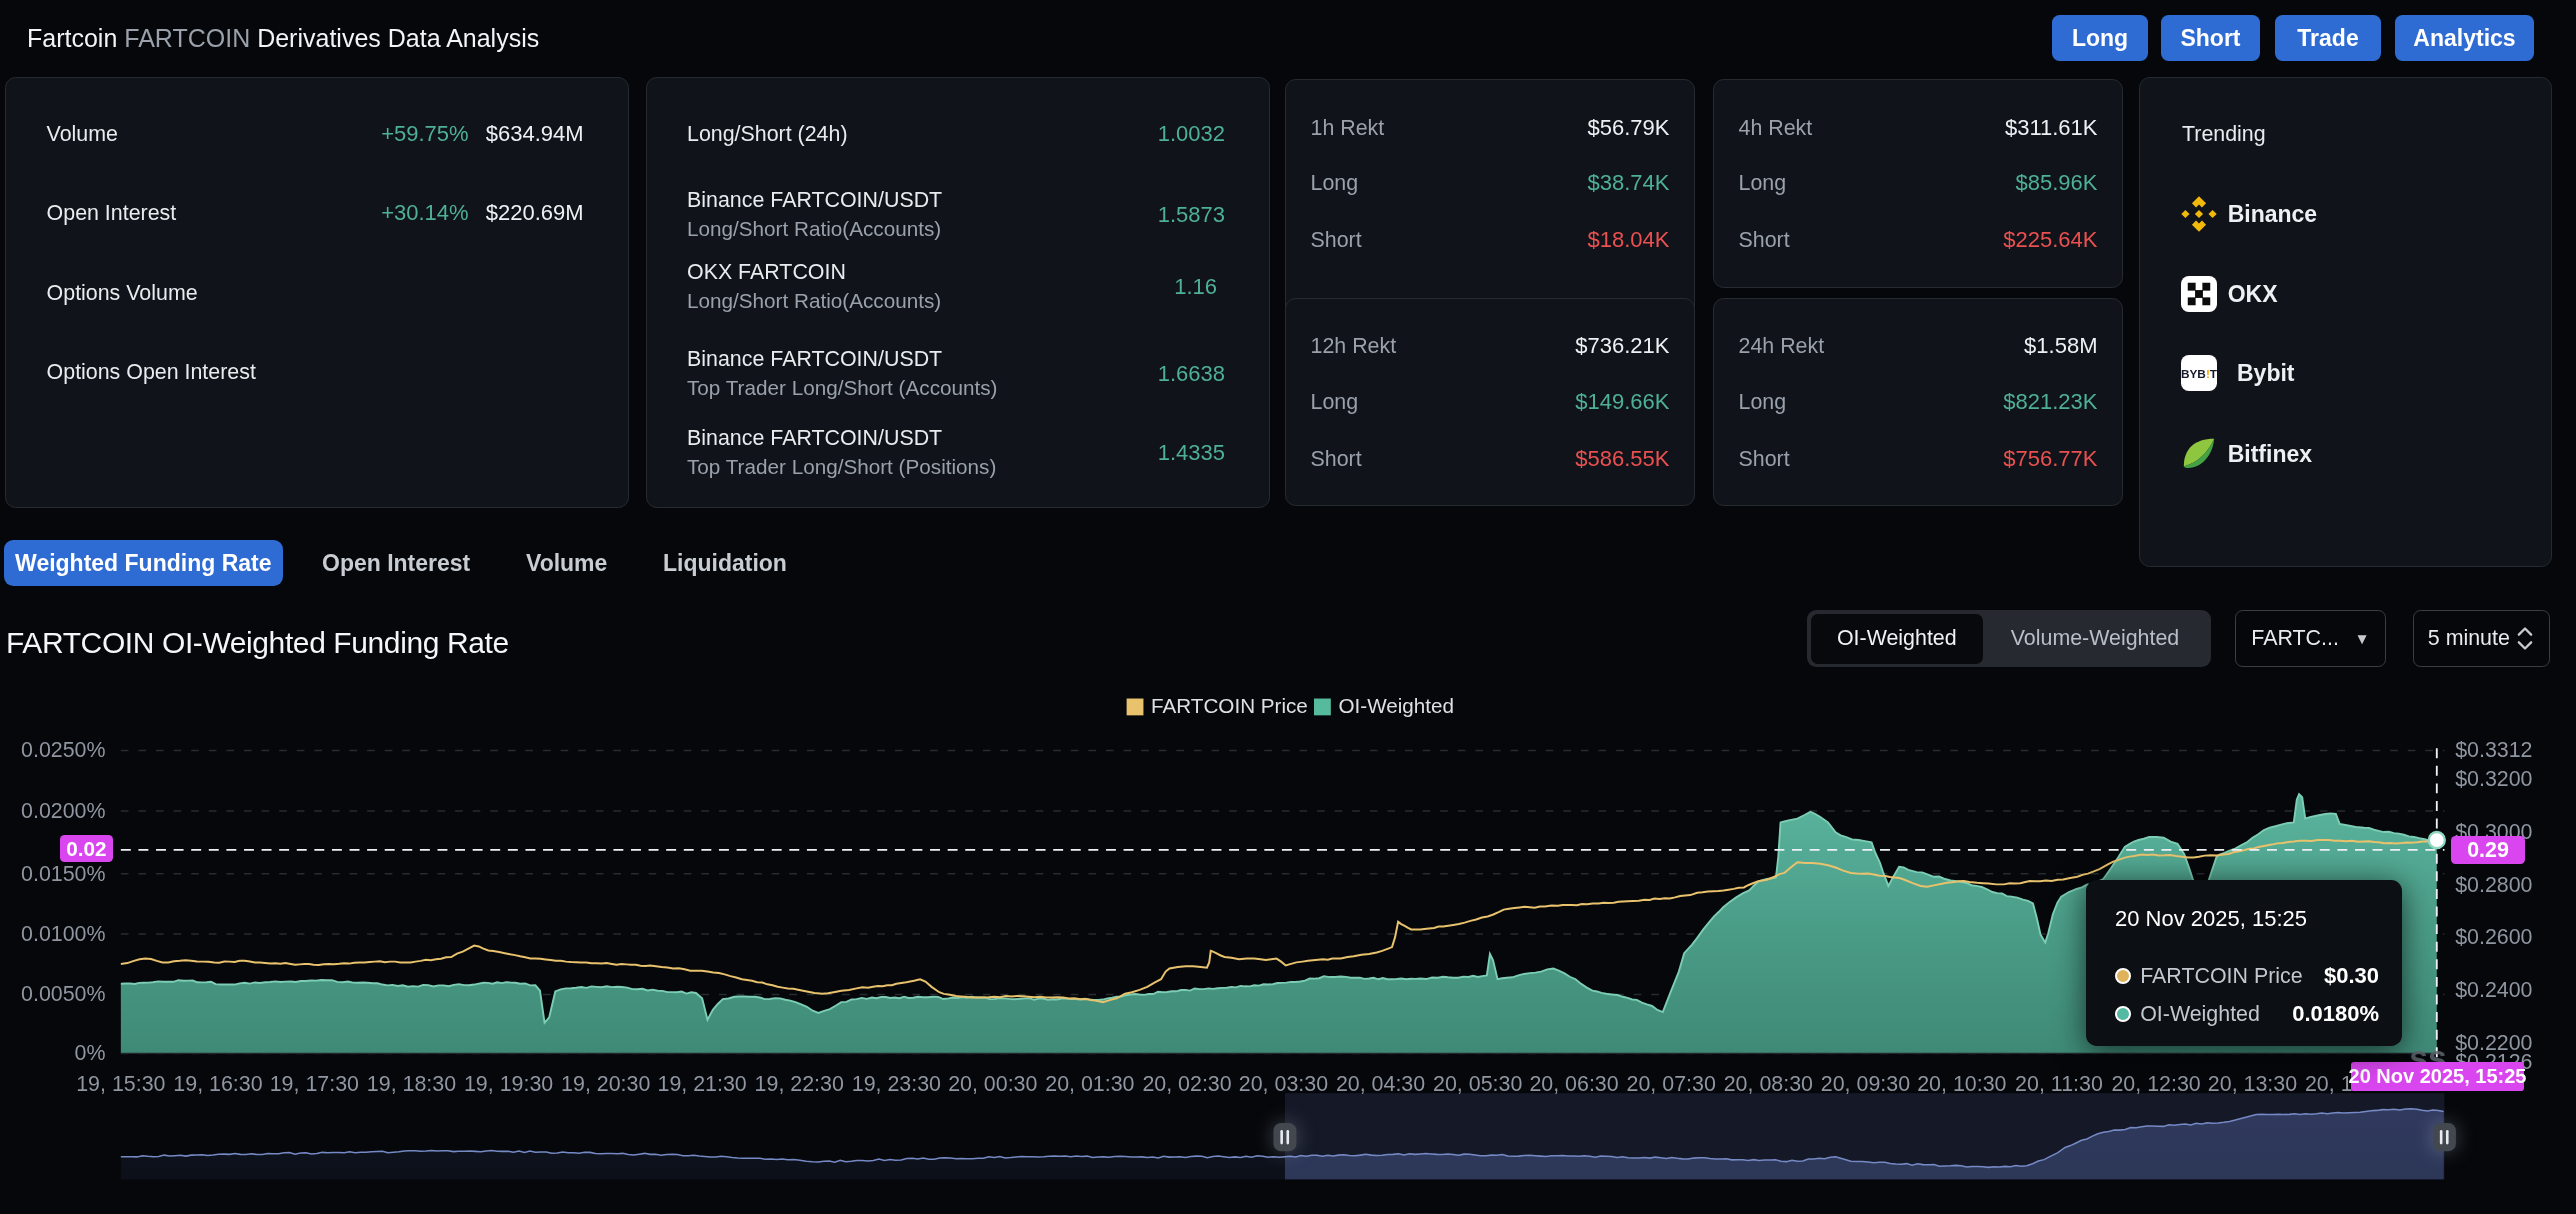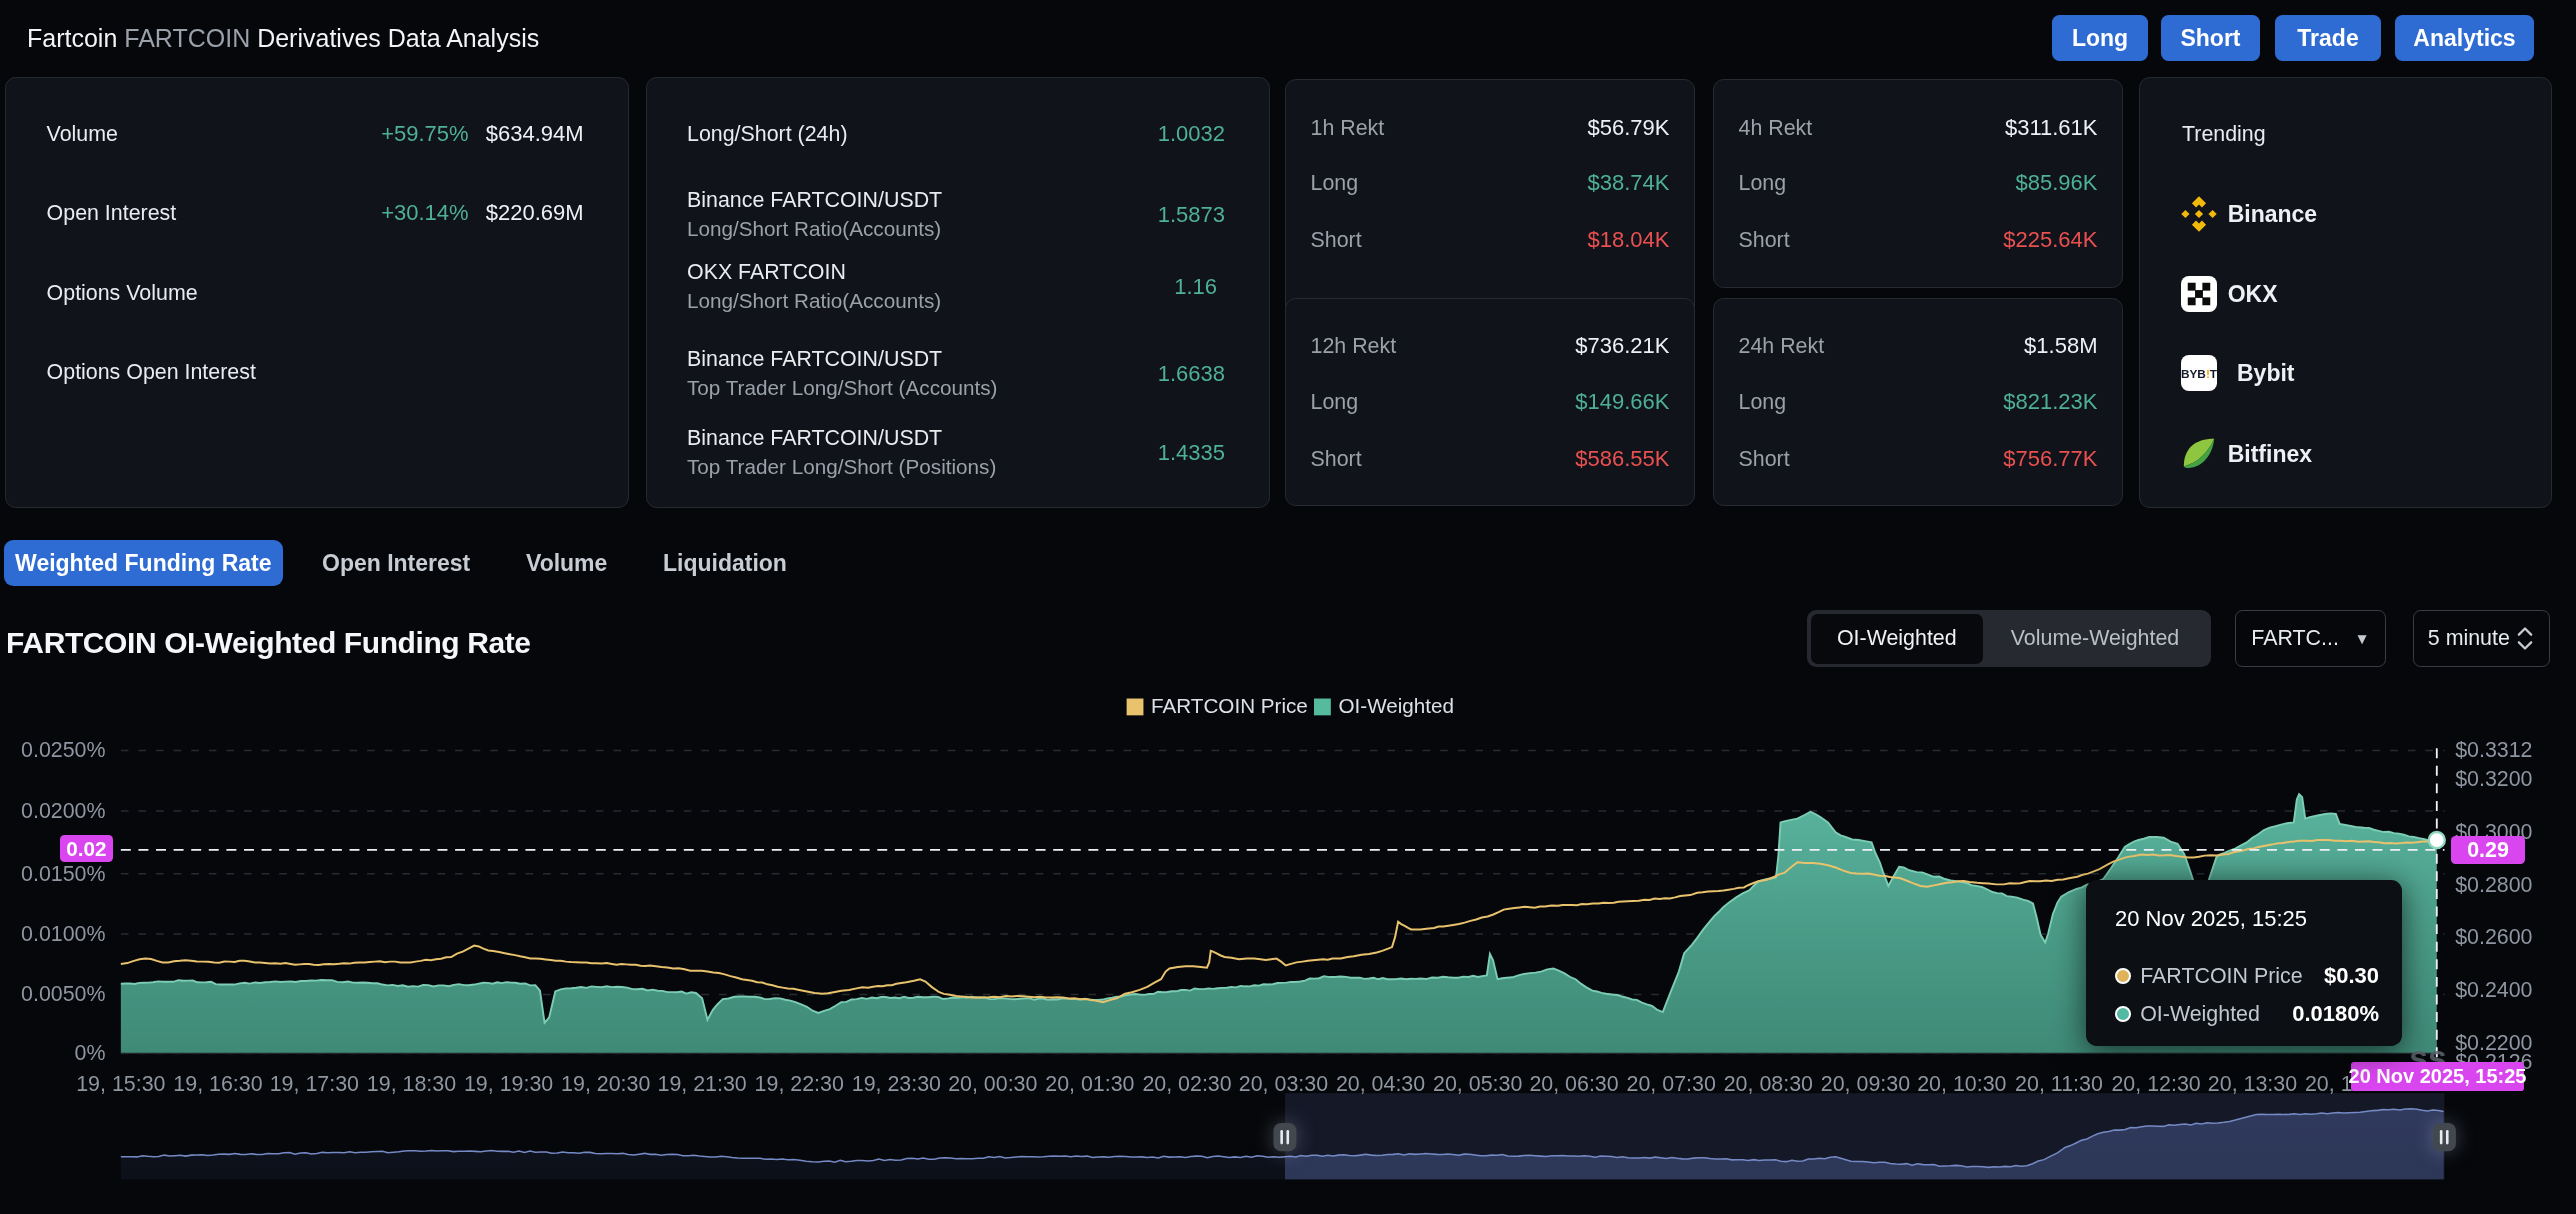--- a/index.html
+++ b/index.html
@@ -132,21 +132,21 @@
       <span class="lbl">Long</span>
       <span class="val grn" style="margin-left:auto;">$821.23K</span>
     </div>
   <div class="row" style="top:141px; height:38px; padding:0 24.5px;">
       <span class="lbl">Short</span>
       <span class="val red" style="margin-left:auto;">$756.77K</span>
     </div>
 </div>
 
 
-<div class="card" style="left:2139px; top:77px; width:413px; height:431px;">
+<div class="card" style="left:2139px; top:77px; width:413px; height:490px;">
   <div class="row" style="top:37px; height:38px; padding:0 42px;">
       <span class="wlbl">Trending</span>
     </div>
   <div class="row" style="top:116px; height:40px; padding:0 41px;">
       <svg width="36" height="36" viewBox="0 0 126.61 126.61">
         <g fill="#f0b90b">
 <path d="M38.4 25.9 L63.3 1 L88.2 25.9 L73.7 40.4 L63.3 30 L52.9 40.4 Z"></path>
 <path d="M38.4 100.7 L63.3 125.6 L88.2 100.7 L73.7 86.2 L63.3 96.6 L52.9 86.2 Z"></path>
 <path d="M1 63.3 L15.5 48.8 L30 63.3 L15.5 77.8 Z"></path>
 <path d="M96.6 63.3 L111.1 48.8 L125.6 63.3 L111.1 77.8 Z"></path>
@@ -182,21 +182,21 @@
     </div>
 </div>
 
 
 <div class="abs" style="left:3.8px; top:540px; width:279px; height:46px; background:#2e6cd4; border-radius:9.2px; color:#fff; font-weight:bold; font-size:23px; display:flex; align-items:center; justify-content:center;">Weighted Funding Rate</div>
 <div class="abs" style="left:322px; top:540px; height:46px; display:flex; align-items:center; color:#c8cdd4; font-weight:bold; font-size:23px;">Open Interest</div>
 <div class="abs" style="left:526px; top:540px; height:46px; display:flex; align-items:center; color:#c8cdd4; font-weight:bold; font-size:23px;">Volume</div>
 <div class="abs" style="left:663px; top:540px; height:46px; display:flex; align-items:center; color:#c8cdd4; font-weight:bold; font-size:23px;">Liquidation</div>
 
 
-<div class="abs" style="left:6.1px; top:626px; font-size:30px; font-weight:bold; color:#f4f6f8; letter-spacing:-0.4px;">FARTCOIN OI-Weighted Funding Rate</div>
+<div class="abs" style="left:6.1px; top:626px; font-size:30px; font-weight:normal; color:#f4f6f8; letter-spacing:-0.4px;">FARTCOIN OI-Weighted Funding Rate</div>
 <div class="abs" style="left:1807px; top:610px; width:404px; height:57px; background:#26292f; border-radius:9.2px; display:flex; align-items:center; padding:3.8px;">
   <div style="background:#07090c; border-radius:6.9px; height:50px; width:172px; display:flex; align-items:center; justify-content:center; color:#f0f2f4; font-size:21.4px;">OI-Weighted</div>
   <div style="flex:1; display:flex; align-items:center; justify-content:center; color:#b9bfc7; font-size:21.4px;">Volume-Weighted</div>
 </div>
 <div class="abs" style="left:2235px; top:610px; width:151px; height:57px; border:1.5px solid #393e45; border-radius:7.6px; display:flex; align-items:center; padding:0 15.3px; color:#e8ebee; font-size:21.4px;">FARTC...<span style="margin-left:auto; color:#c6cbd2; font-size:15.3px;">▼</span></div>
 <div class="abs" style="left:2413px; top:610px; width:137px; height:57px; border:1.5px solid #393e45; border-radius:7.6px; display:flex; align-items:center; padding:0 13.8px; color:#e8ebee; font-size:21.4px;">5 minute<svg style="margin-left:auto;" width="20" height="31" viewBox="0 0 26 40">
       <path d="M5 15 L13 7 L21 15" fill="none" stroke="#c6cbd2" stroke-width="3" stroke-linecap="round" stroke-linejoin="round"></path>
       <path d="M5 25 L13 33 L21 25" fill="none" stroke="#c6cbd2" stroke-width="3" stroke-linecap="round" stroke-linejoin="round"></path>
     </svg></div>
 

